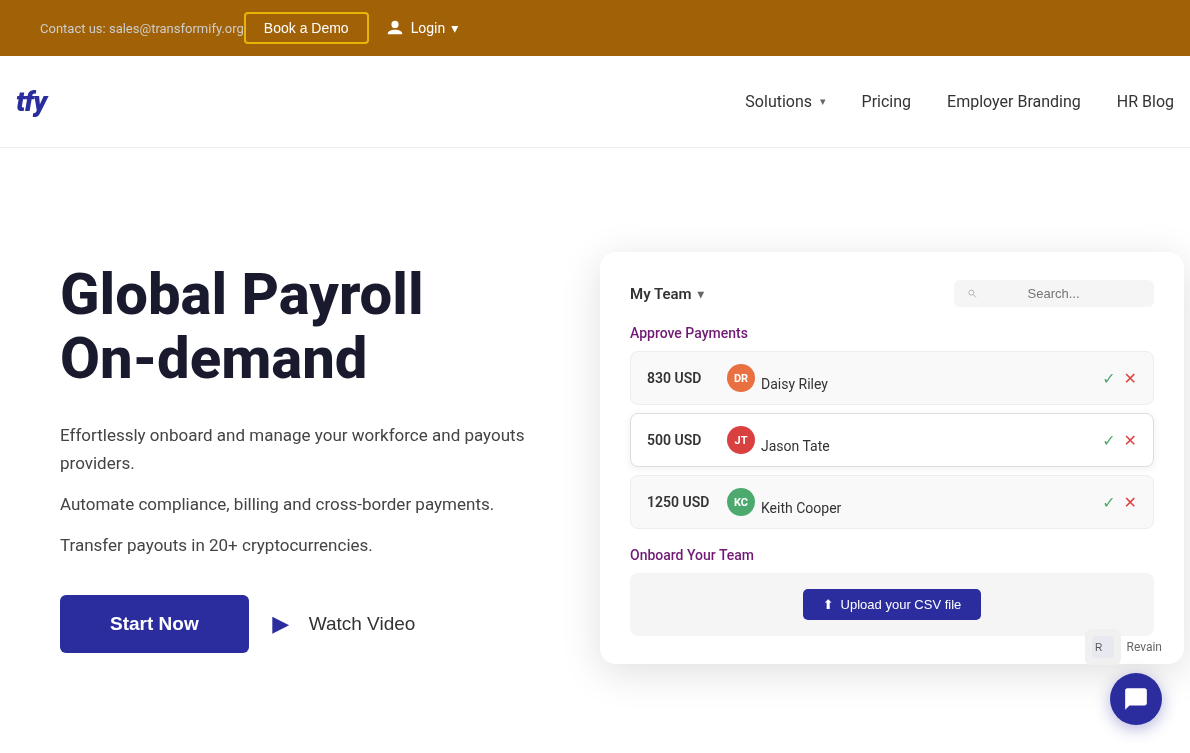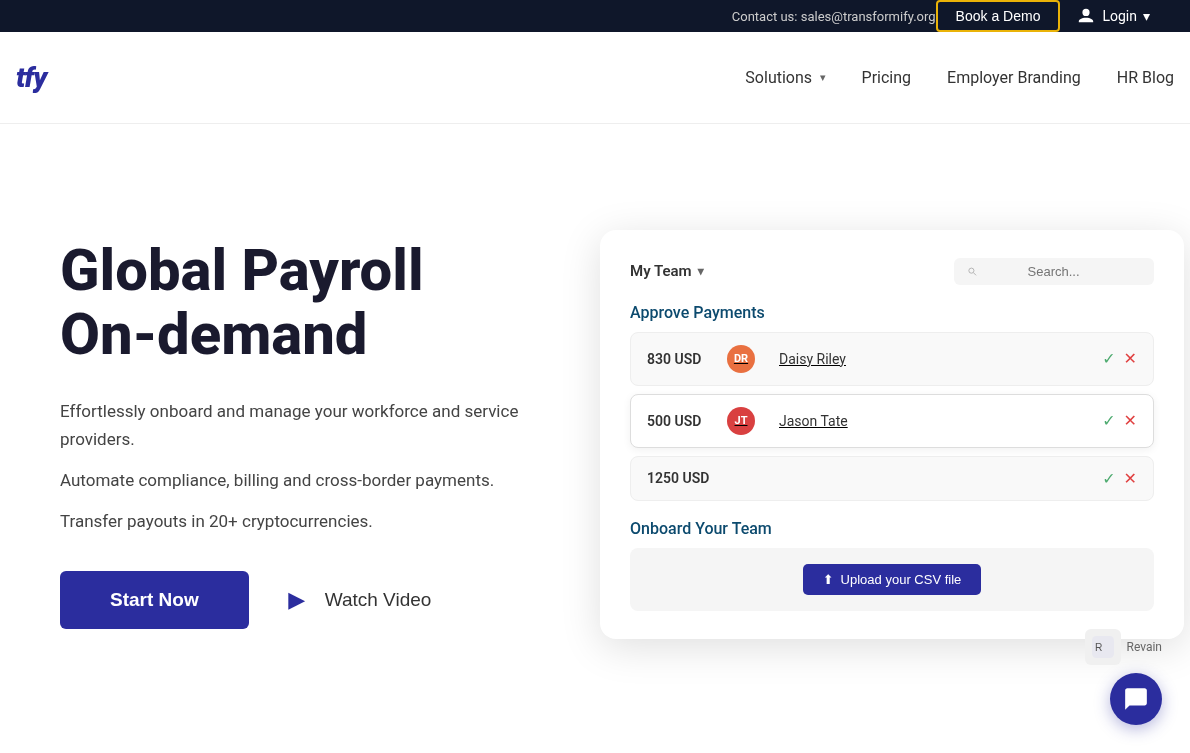--- a/index.html
+++ b/index.html
@@ -1,25 +1,25 @@
 <!DOCTYPE html>
 <html><head>
   <meta charset="utf-8">
   <style>
     * { margin: 0; padding: 0; box-sizing: border-box; }
     body { font-family: -apple-system, BlinkMacSystemFont, 'Segoe UI', Roboto, sans-serif; background: #fff; width: 1190px; min-height: 753px; overflow-x: hidden; }
 
     
     .top-bar {
-      background: #0f172a;
-      display: flex;
-      align-items: center;
-      justify-content: flex-end;
+      background: #a16207;
+      display: flex;
+      align-items: center;
+      justify-content: flex-start;
       padding: 0 40px;
-      height: 32px;
+      height: 56px;
     }
     .top-bar-contact {
       color: #ccc;
       font-size: 13px;
     }
     .top-bar-contact a { color: #ccc; text-decoration: none; }
     .top-bar-right {
       display: flex;
       align-items: center;
       gap: 16px;
@@ -108,21 +108,21 @@
     .hero-title span { display: block; }
     .hero-desc {
       font-size: 17px;
       color: #444;
       line-height: 1.6;
       margin-bottom: 14px;
     }
     .hero-actions {
       display: flex;
       align-items: center;
-      gap: 30px;
+      gap: 14px;
       margin-top: 36px;
     }
     .start-now-btn {
       background: #2b2d9e;
       color: #fff;
       border: none;
       padding: 18px 50px;
       border-radius: 6px;
       font-size: 19px;
       font-weight: 600;
@@ -193,22 +193,22 @@
     .search-bar input {
       border: none;
       background: transparent;
       font-size: 13px;
       color: #888;
       outline: none;
       width: 100%;
       margin-left: 43px;
     }
     .section-label {
-      font-size: 16px;
-      color: #0c4a6e;
+      font-size: 14px;
+      color: #701a75;
       margin-bottom: 10px;
       font-weight: 500;
     }
     .payment-row {
       display: flex;
       align-items: center;
       justify-content: space-between;
       background: #f9f9f9;
       border-radius: 8px;
       padding: 12px 16px;
@@ -221,24 +221,23 @@
       box-shadow: 0 2px 8px rgba(0,0,0,0.06);
     }
     .payment-amount {
       font-size: 14px;
       font-weight: 600;
       color: #333;
       min-width: 80px;
     }
     .payment-person {
       display: flex;
-      align-items: center;
-      gap: 24px;
+      align-items: flex-end;
+      gap: 6px;
       flex: 1;
-      text-decoration: underline;
     }
     .avatar {
       width: 28px;
       height: 28px;
       border-radius: 50%;
       display: flex;
       align-items: center;
       justify-content: center;
       font-size: 11px;
       font-weight: 700;
@@ -363,21 +362,21 @@
     <a class="nav-link">HR Blog</a>
   </div>
 </nav>
 
 <section class="hero">
   <div class="hero-left">
     <h1 class="hero-title">
       <span>Global Payroll</span>
       <span>On-demand</span>
     </h1>
-    <p class="hero-desc">Effortlessly onboard and manage your workforce and service providers.</p>
+    <p class="hero-desc">Effortlessly onboard and manage your workforce and payouts providers.</p>
     <p class="hero-desc">Automate compliance, billing and cross-border payments.</p>
     <p class="hero-desc">Transfer payouts in 20+ cryptocurrencies.</p>
     <div class="hero-actions">
       <button class="start-now-btn">Start Now</button>
       <button class="watch-video-btn">
         <span class="play-icon">▶</span>
         <span>Watch Video</span>
       </button>
     </div>
   </div>
@@ -420,20 +419,24 @@
           <span class="payment-name">Jason Tate</span>
         </div>
         <div class="payment-actions">
           <span class="action-check">✓</span>
           <span class="action-x">✕</span>
         </div>
       </div>
 
       <div class="payment-row">
         <div class="payment-amount">1250 USD</div>
+        <div class="payment-person">
+          <div class="avatar avatar-green">KC</div>
+          <span class="payment-name">Keith Cooper</span>
+        </div>
         <div class="payment-actions">
           <span class="action-check">✓</span>
           <span class="action-x">✕</span>
         </div>
       </div>
 
       <div class="onboard-section">
         <div class="section-label">Onboard Your Team</div>
         <div class="upload-box">
           <button class="upload-btn">

